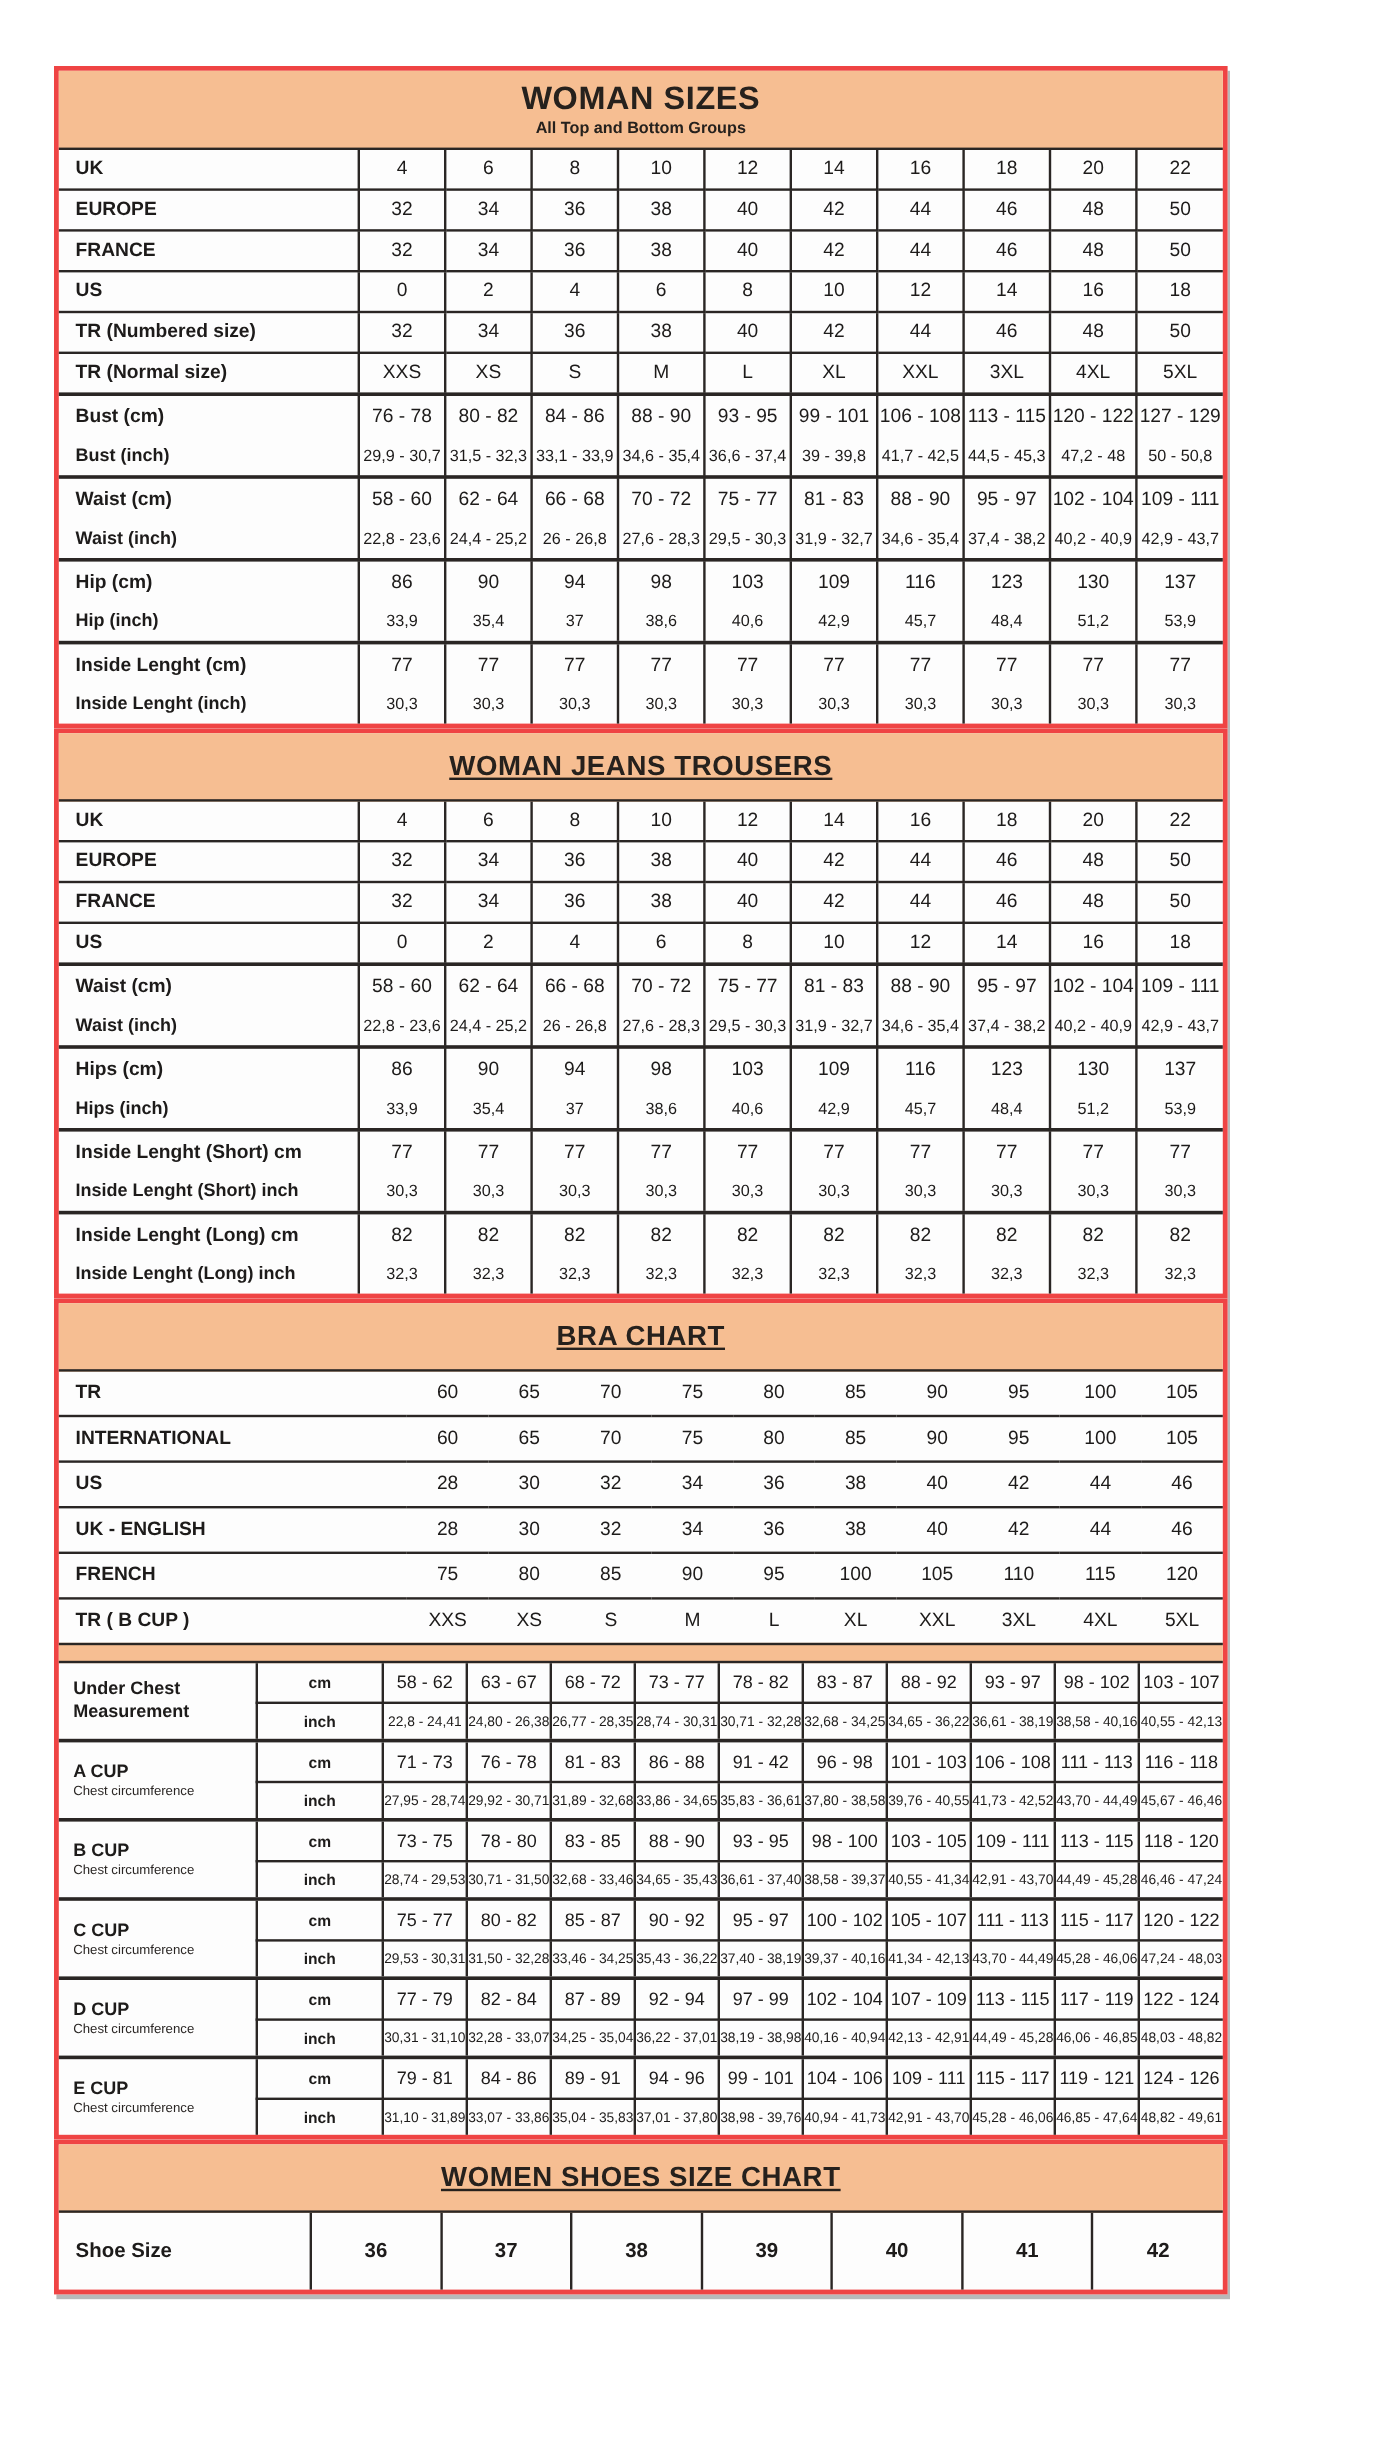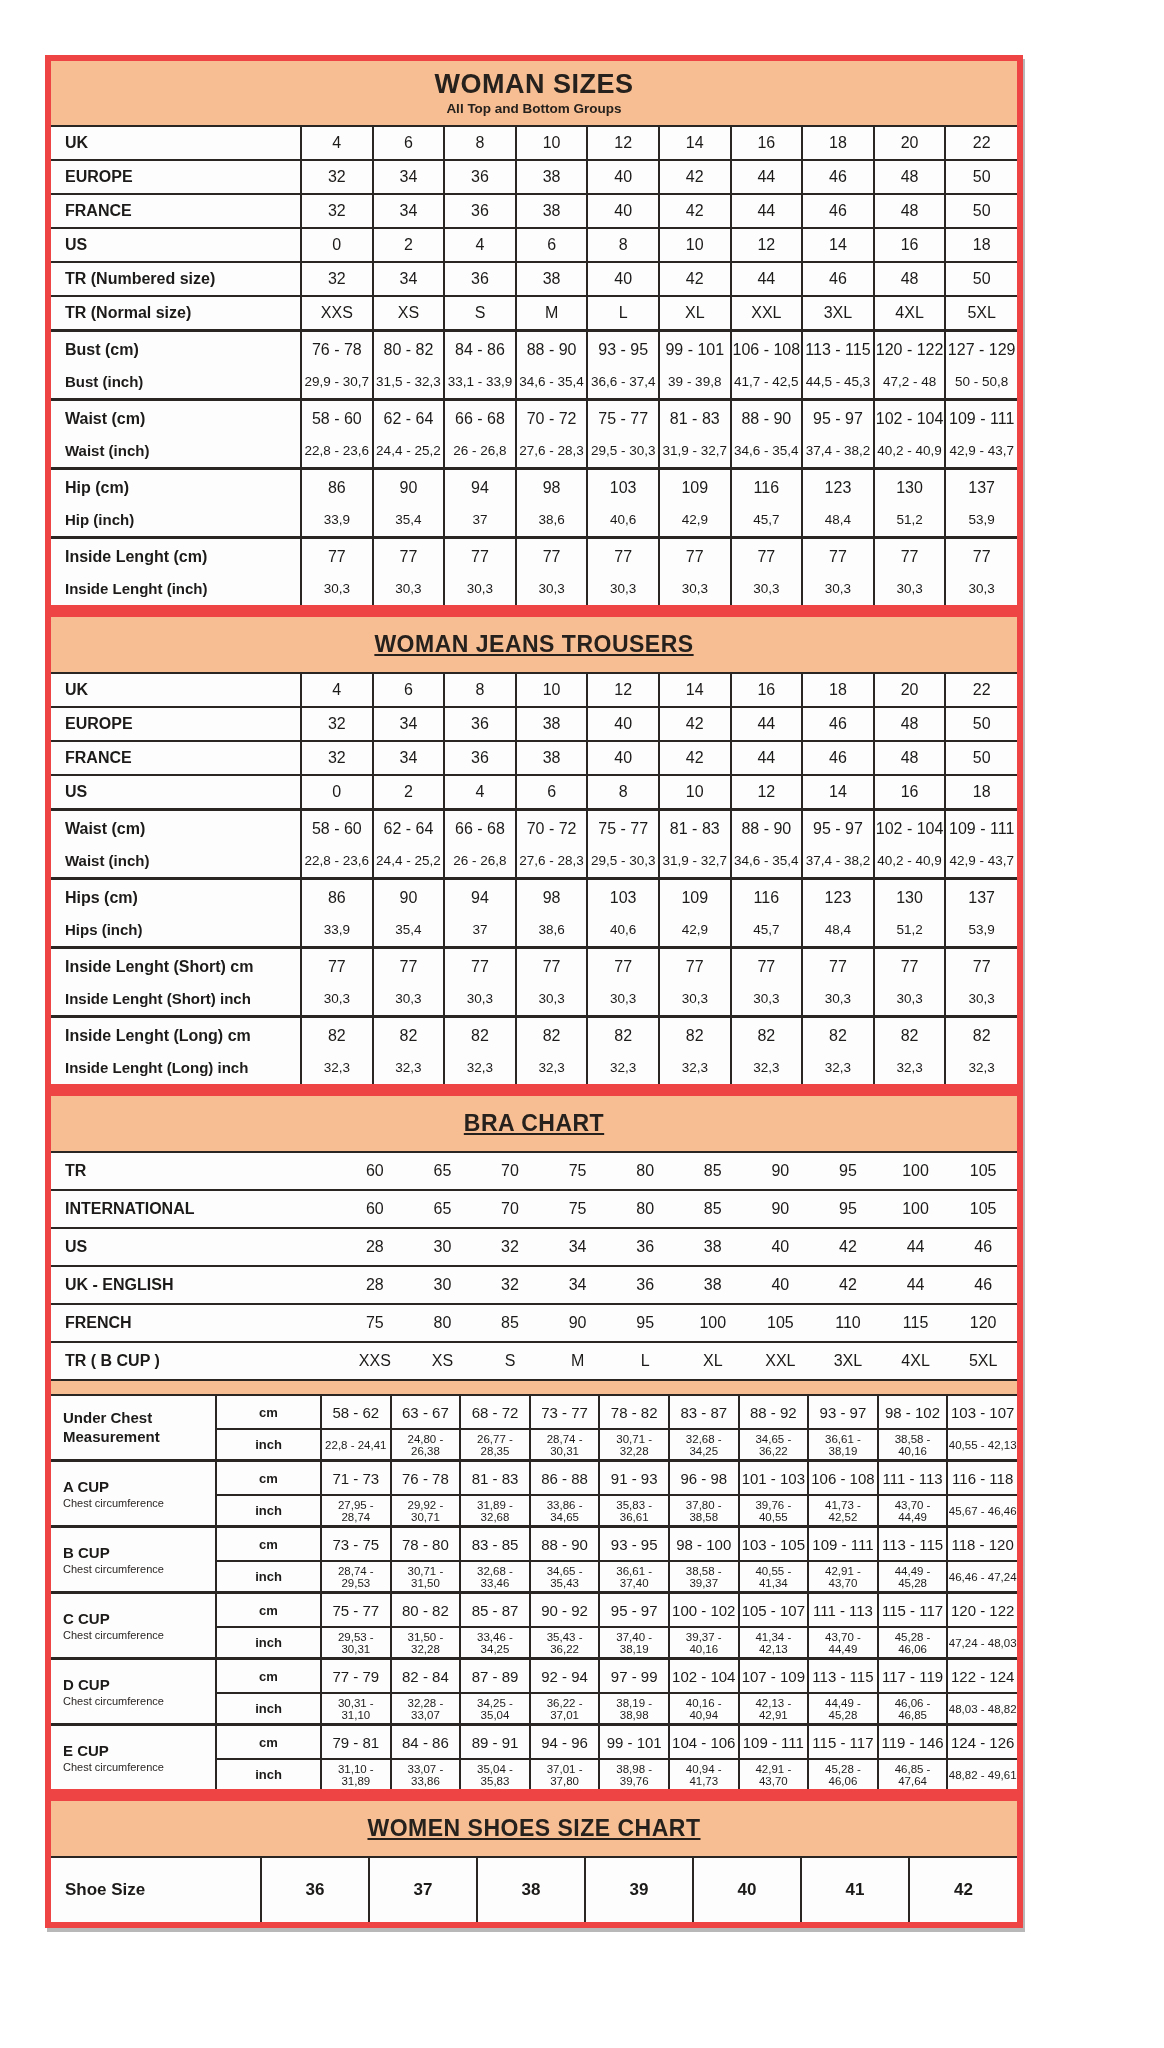--- a/index.html
+++ b/index.html
@@ -7,21 +7,21 @@
     width:1164px;height:2048px;
     font-family:"Liberation Sans","DejaVu Sans",sans-serif;
     color:#1d1b1a;
     overflow:hidden;
   }
   .page{width:1075px;margin-left:45px;padding-top:55px;}
 
   .tbl{
     box-sizing:border-box;
     width:978px;
-    border:6px solid #ef4444;
+    border:4px solid #ef4444;
     box-shadow:2px 4px 0 rgba(0,0,0,0.28);
     background:#fdfdfd;
   }
   .tbl + .tbl{margin-top:0;}
   .gap27{margin-top:27px;}
   .gap35{margin-top:35px;}
   .gap32{margin-top:32px;}
 
   .tbl-header{
     background:#f6be92;
@@ -737,21 +737,21 @@
           <tr class="cup-row-top">
             <td class="cup-lbl" rowspan="2">
               <div class="cup-lbl-main">A CUP</div>
               <div class="cup-lbl-sub">Chest circumference</div>
             </td>
             <td class="unit">cm</td>
             <td class="val cm">71 - 73</td>
             <td class="val cm">76 - 78</td>
             <td class="val cm">81 - 83</td>
             <td class="val cm">86 - 88</td>
-            <td class="val cm">91 - 93</td>
+            <td class="val cm">91 - 42</td>
             <td class="val cm">96 - 98</td>
             <td class="val cm">101 - 103</td>
             <td class="val cm">106 - 108</td>
             <td class="val cm">111 - 113</td>
             <td class="val cm">116 - 118</td>
           </tr>
           <tr class="cup-row-bottom">
             <td class="unit">inch</td>
             <td class="val inch">27,95 - 28,74</td>
             <td class="val inch">29,92 - 30,71</td>
@@ -861,21 +861,21 @@
             </td>
             <td class="unit">cm</td>
             <td class="val cm">79 - 81</td>
             <td class="val cm">84 - 86</td>
             <td class="val cm">89 - 91</td>
             <td class="val cm">94 - 96</td>
             <td class="val cm">99 - 101</td>
             <td class="val cm">104 - 106</td>
             <td class="val cm">109 - 111</td>
             <td class="val cm">115 - 117</td>
-            <td class="val cm">119 - 146</td>
+            <td class="val cm">119 - 121</td>
             <td class="val cm">124 - 126</td>
           </tr>
           <tr class="cup-row-bottom">
             <td class="unit">inch</td>
             <td class="val inch">31,10 - 31,89</td>
             <td class="val inch">33,07 - 33,86</td>
             <td class="val inch">35,04 - 35,83</td>
             <td class="val inch">37,01 - 37,80</td>
             <td class="val inch">38,98 - 39,76</td>
             <td class="val inch">40,94 - 41,73</td>

